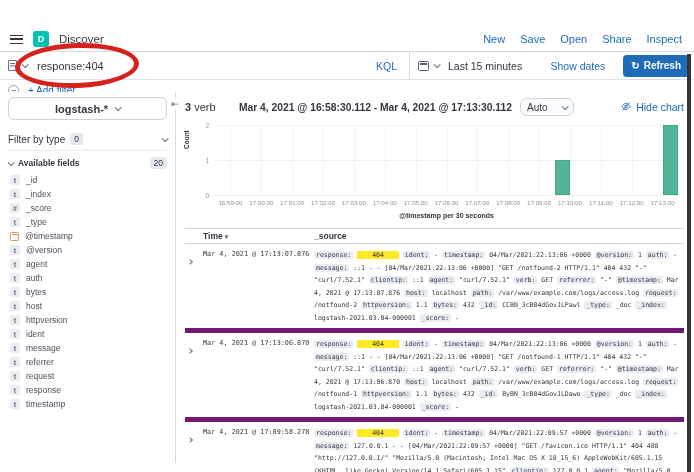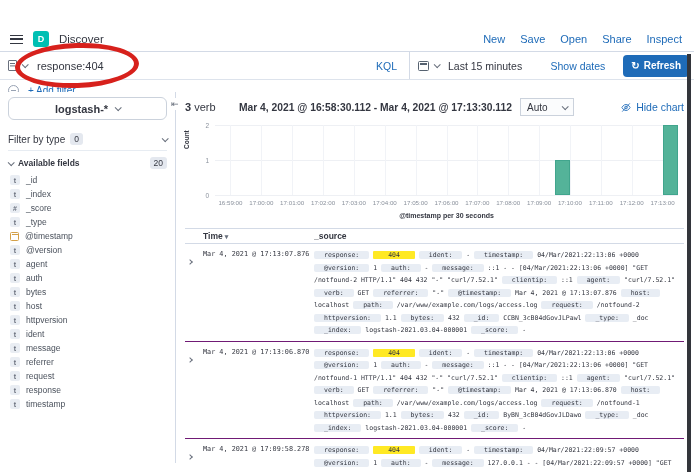--- a/index.html
+++ b/index.html
@@ -91,23 +91,23 @@
   .ftype.cal-mini::before { content:""; position:absolute; left:0.5px; right:0.5px; top:1.2px; height:1.2px; background:#d4a048; }
   .fname { font-size:8.5px; color:#4a515c; }
 
   
   .main { flex:1; padding:3px 10px 0 9px; position:relative; background:#fff; }
   .main-head { height:24px; display:flex; align-items:center; }
   .hits { font-size:11px; color:#343741; }
   .hits b { font-weight:bold; }
   .head-range { margin:12px auto; display:flex; align-items:center; gap:8px; }
   .range-text { font-size:10.3px; font-weight:600; color:#343741; }
-  .interval-select { height:18px; border:1px solid #cbd2dc; border-radius:0; background:#fbfcfd;
+  .interval-select { height:18px; border:1px solid #cbd2dc; border-radius:7px; background:#fbfcfd;
                      display:flex; align-items:center; gap:14px; padding:0 6px; font-size:10px; color:#343741; }
-  .hide-chart { display:flex; align-items:center; gap:4px; color:#1e6bb8; font-size:10.5px; margin-left:auto; }
+  .hide-chart { display:flex; align-items:flex-start; gap:4px; color:#1e6bb8; font-size:10.5px; margin-left:auto; }
 
   
   .chart { position:relative; margin-top:4px; height:100px; }
   .ylab { position:absolute; left:-2px; top:26px; transform:rotate(-90deg); transform-origin:left top;
           font-size:6.5px; font-weight:bold; color:#343741; }
   .plot { position:absolute; left:30px; right:6px; top:2px; height:70px; }
   .grid-h { position:absolute; left:0; right:0; height:1px; background:#eef0f4; }
   .grid-v { position:absolute; top:0; bottom:0; width:1px; background:#f1f3f7; }
   .yticks { position:absolute; left:14px; top:2px; height:70px; width:12px; }
   .y-tick { position:absolute; right:2px; transform:translateY(-50%); font-size:6.5px; color:#8a919c; }
@@ -116,26 +116,26 @@
   .xlabel { position:absolute; left:30px; right:6px; top:89px; text-align:center; font-size:7px; font-weight:bold; color:#343741; }
   .bar { position:absolute; bottom:0; background:#54b399; border:1px solid #41a58d; }
 
   
   .table { margin-top:5px; }
   .thead { display:grid; grid-template-columns:13px 106px 1fr; column-gap:5px; height:16px; align-items:center;
            border-top:1px solid #d3dae6; border-bottom:1px solid #d3dae6; }
   .th { font-size:8.5px; font-weight:bold; color:#343741; }
   .th .sort { font-size:7px; color:#69707d; margin-left:2px; }
   .trow { display:grid; grid-template-columns:13px 106px 1fr; column-gap:5px; padding:5px 0 4px 0;
-          border-bottom:1px solid #701a75; }
+          border-bottom:5px solid #701a75; }
   .expand { padding-left:3px; padding-top:1px; }
   .expand .chev { width:4px; height:4px; border-color:#69707d; }
   .tcell.time { font-family:"DejaVu Sans Mono", monospace; font-size:6.8px; color:#343741; white-space:nowrap; padding-top:1px; }
   .tcell.src { font-family:"DejaVu Sans Mono", monospace; font-size:6.5px; line-height:12.5px; color:#343741; word-break:break-word; }
-  .fbadge { background:#e8edf4; border-radius:2px; padding:0 10px; color:#343741; }
+  .fbadge { background:#e8edf4; border-radius:2px; padding:0 2px; color:#343741; }
   .hl { background:#ffe924; padding:0 15px; border-radius:1px; color:#343741; }
   .val { color:#343741; }
 
   
   .annotation-ellipse { position:absolute; left:15px; top:43px; width:124px; height:45px; border:5px solid #d7211c;
                         border-radius:50%; transform:rotate(-2deg); z-index:9; pointer-events:none; }
   .scroll-strip { position:absolute; left:687px; top:54px; width:4px; height:418px; background:#33353b; z-index:8; }
 </style>
 </head>
 <body>

